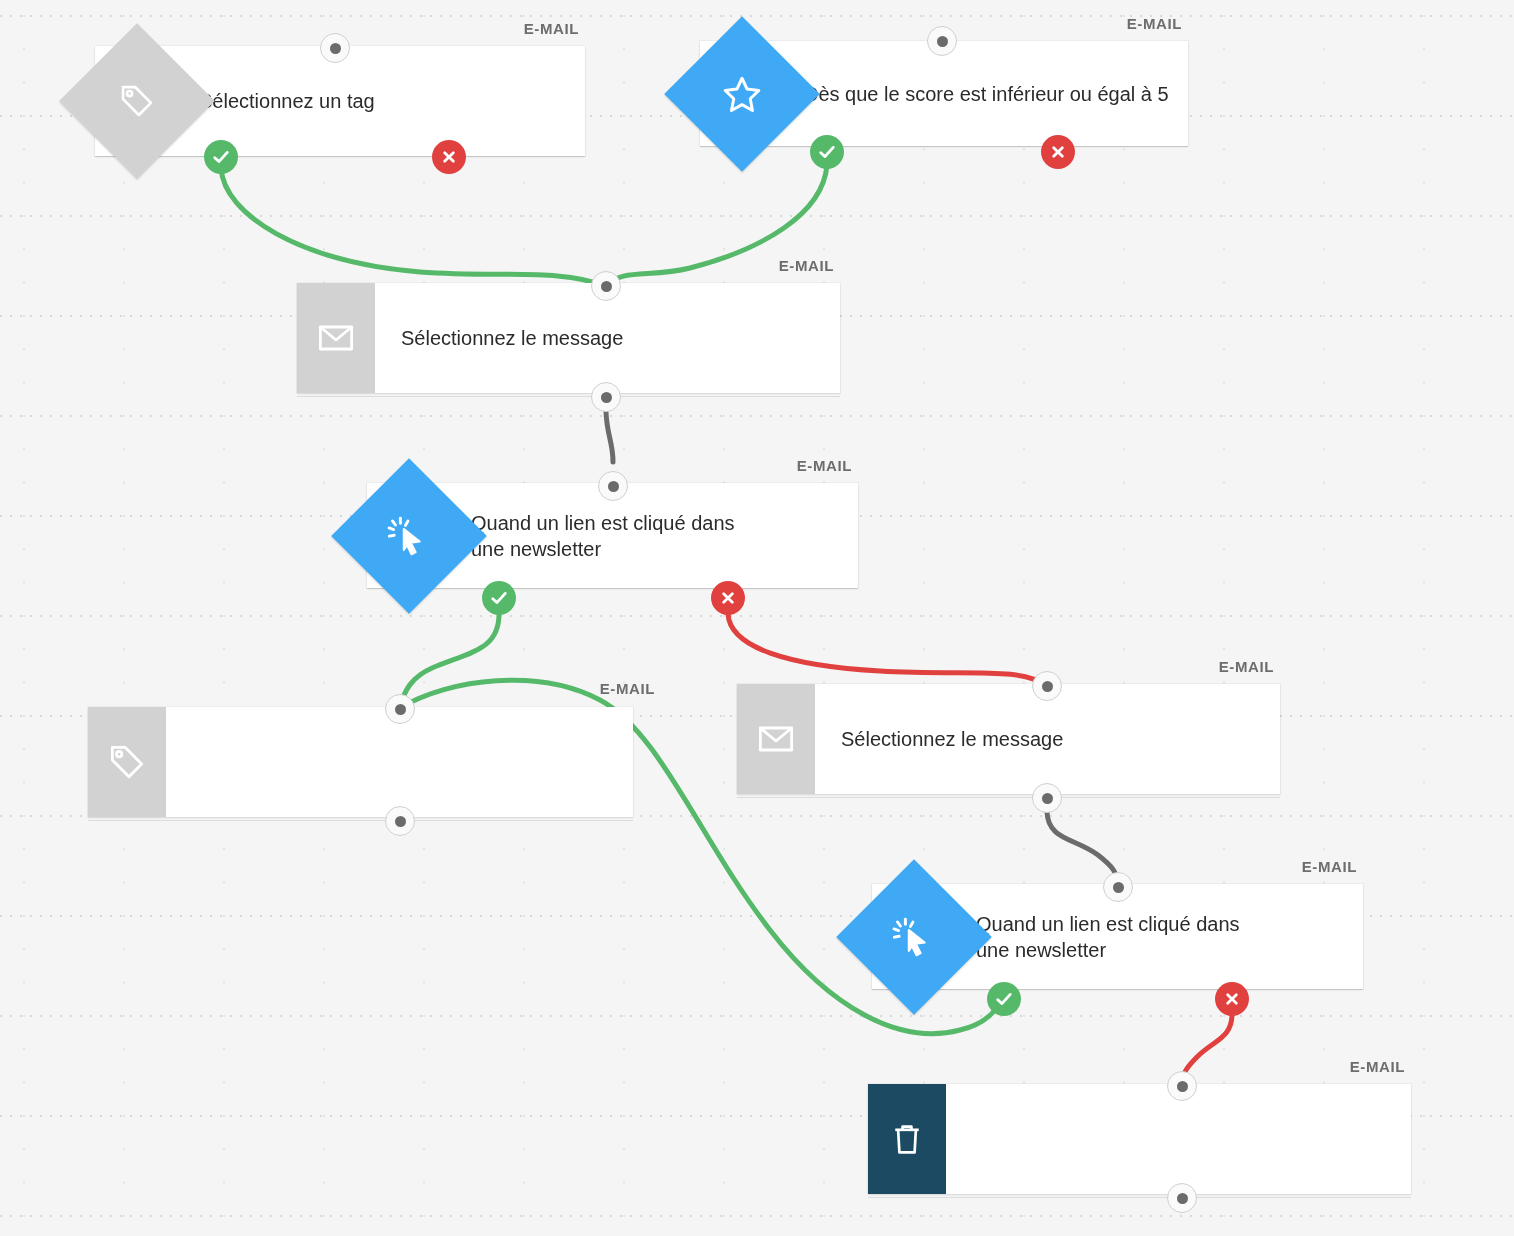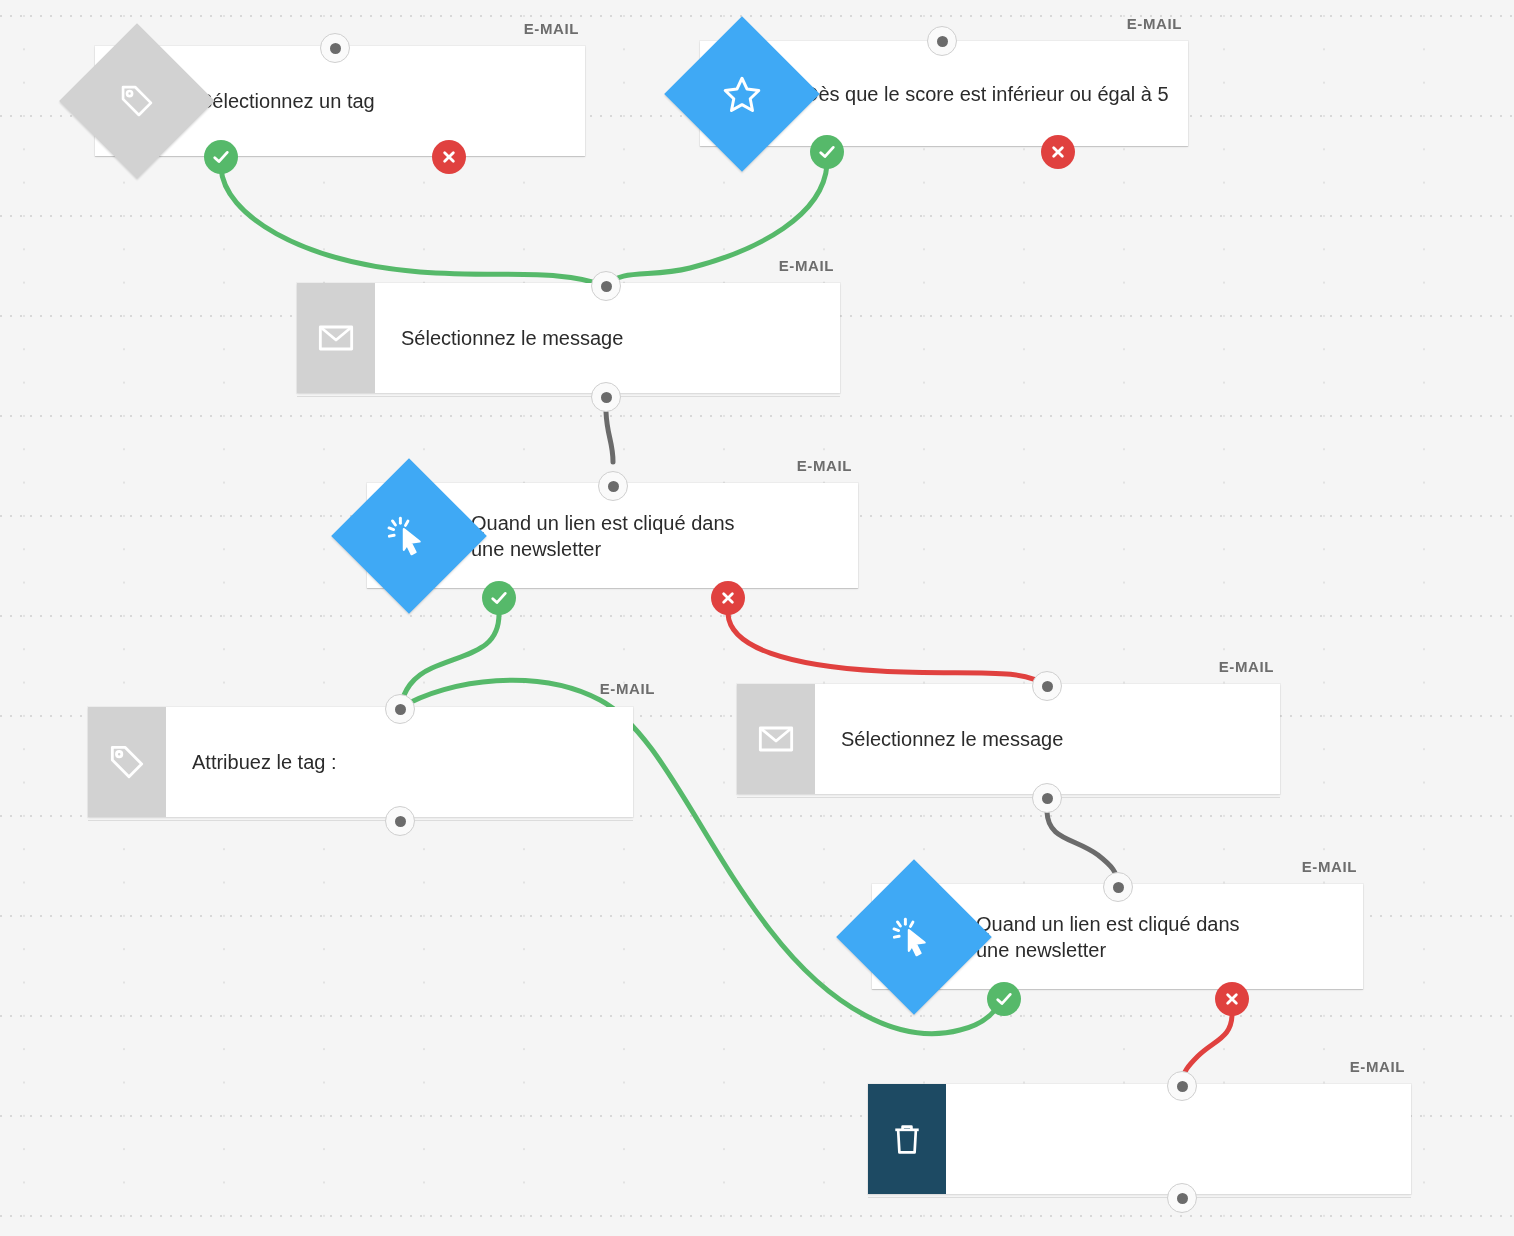--- a/index.html
+++ b/index.html
@@ -279,21 +279,20 @@
 
   <div class="node" style="left:88px; top:707px; width:545px;">
     <div class="node-type" style="right:-22px; top:-27px;">E-MAIL</div>
     <div class="node-body">
       <div class="node-icon square-grey">
         <svg width="40" height="40" viewBox="0 0 24 24" fill="none" stroke="#ffffff" stroke-width="1.7" stroke-linejoin="round">
           <path d="M3.2 3.2 h7.6 L20.8 13.2 l-7.6 7.6 L3.2 10.8 z"></path>
           <circle cx="7.3" cy="7.3" r="1.6"></circle>
         </svg>
       </div>
-      <div class="node-label">Attribuez le tag :</div>
     </div>
   </div>
   <div class="node-rule" style="left:88px; top:820px; width:545px;"></div>
   <div class="port" style="left:385px; top:694px;"></div>
   <div class="port" style="left:385px; top:806px;"></div>
 
   <div class="node" style="left:737px; top:684px; width:543px;">
     <div class="node-type">E-MAIL</div>
     <div class="node-body">
       <div class="node-icon square-grey">

